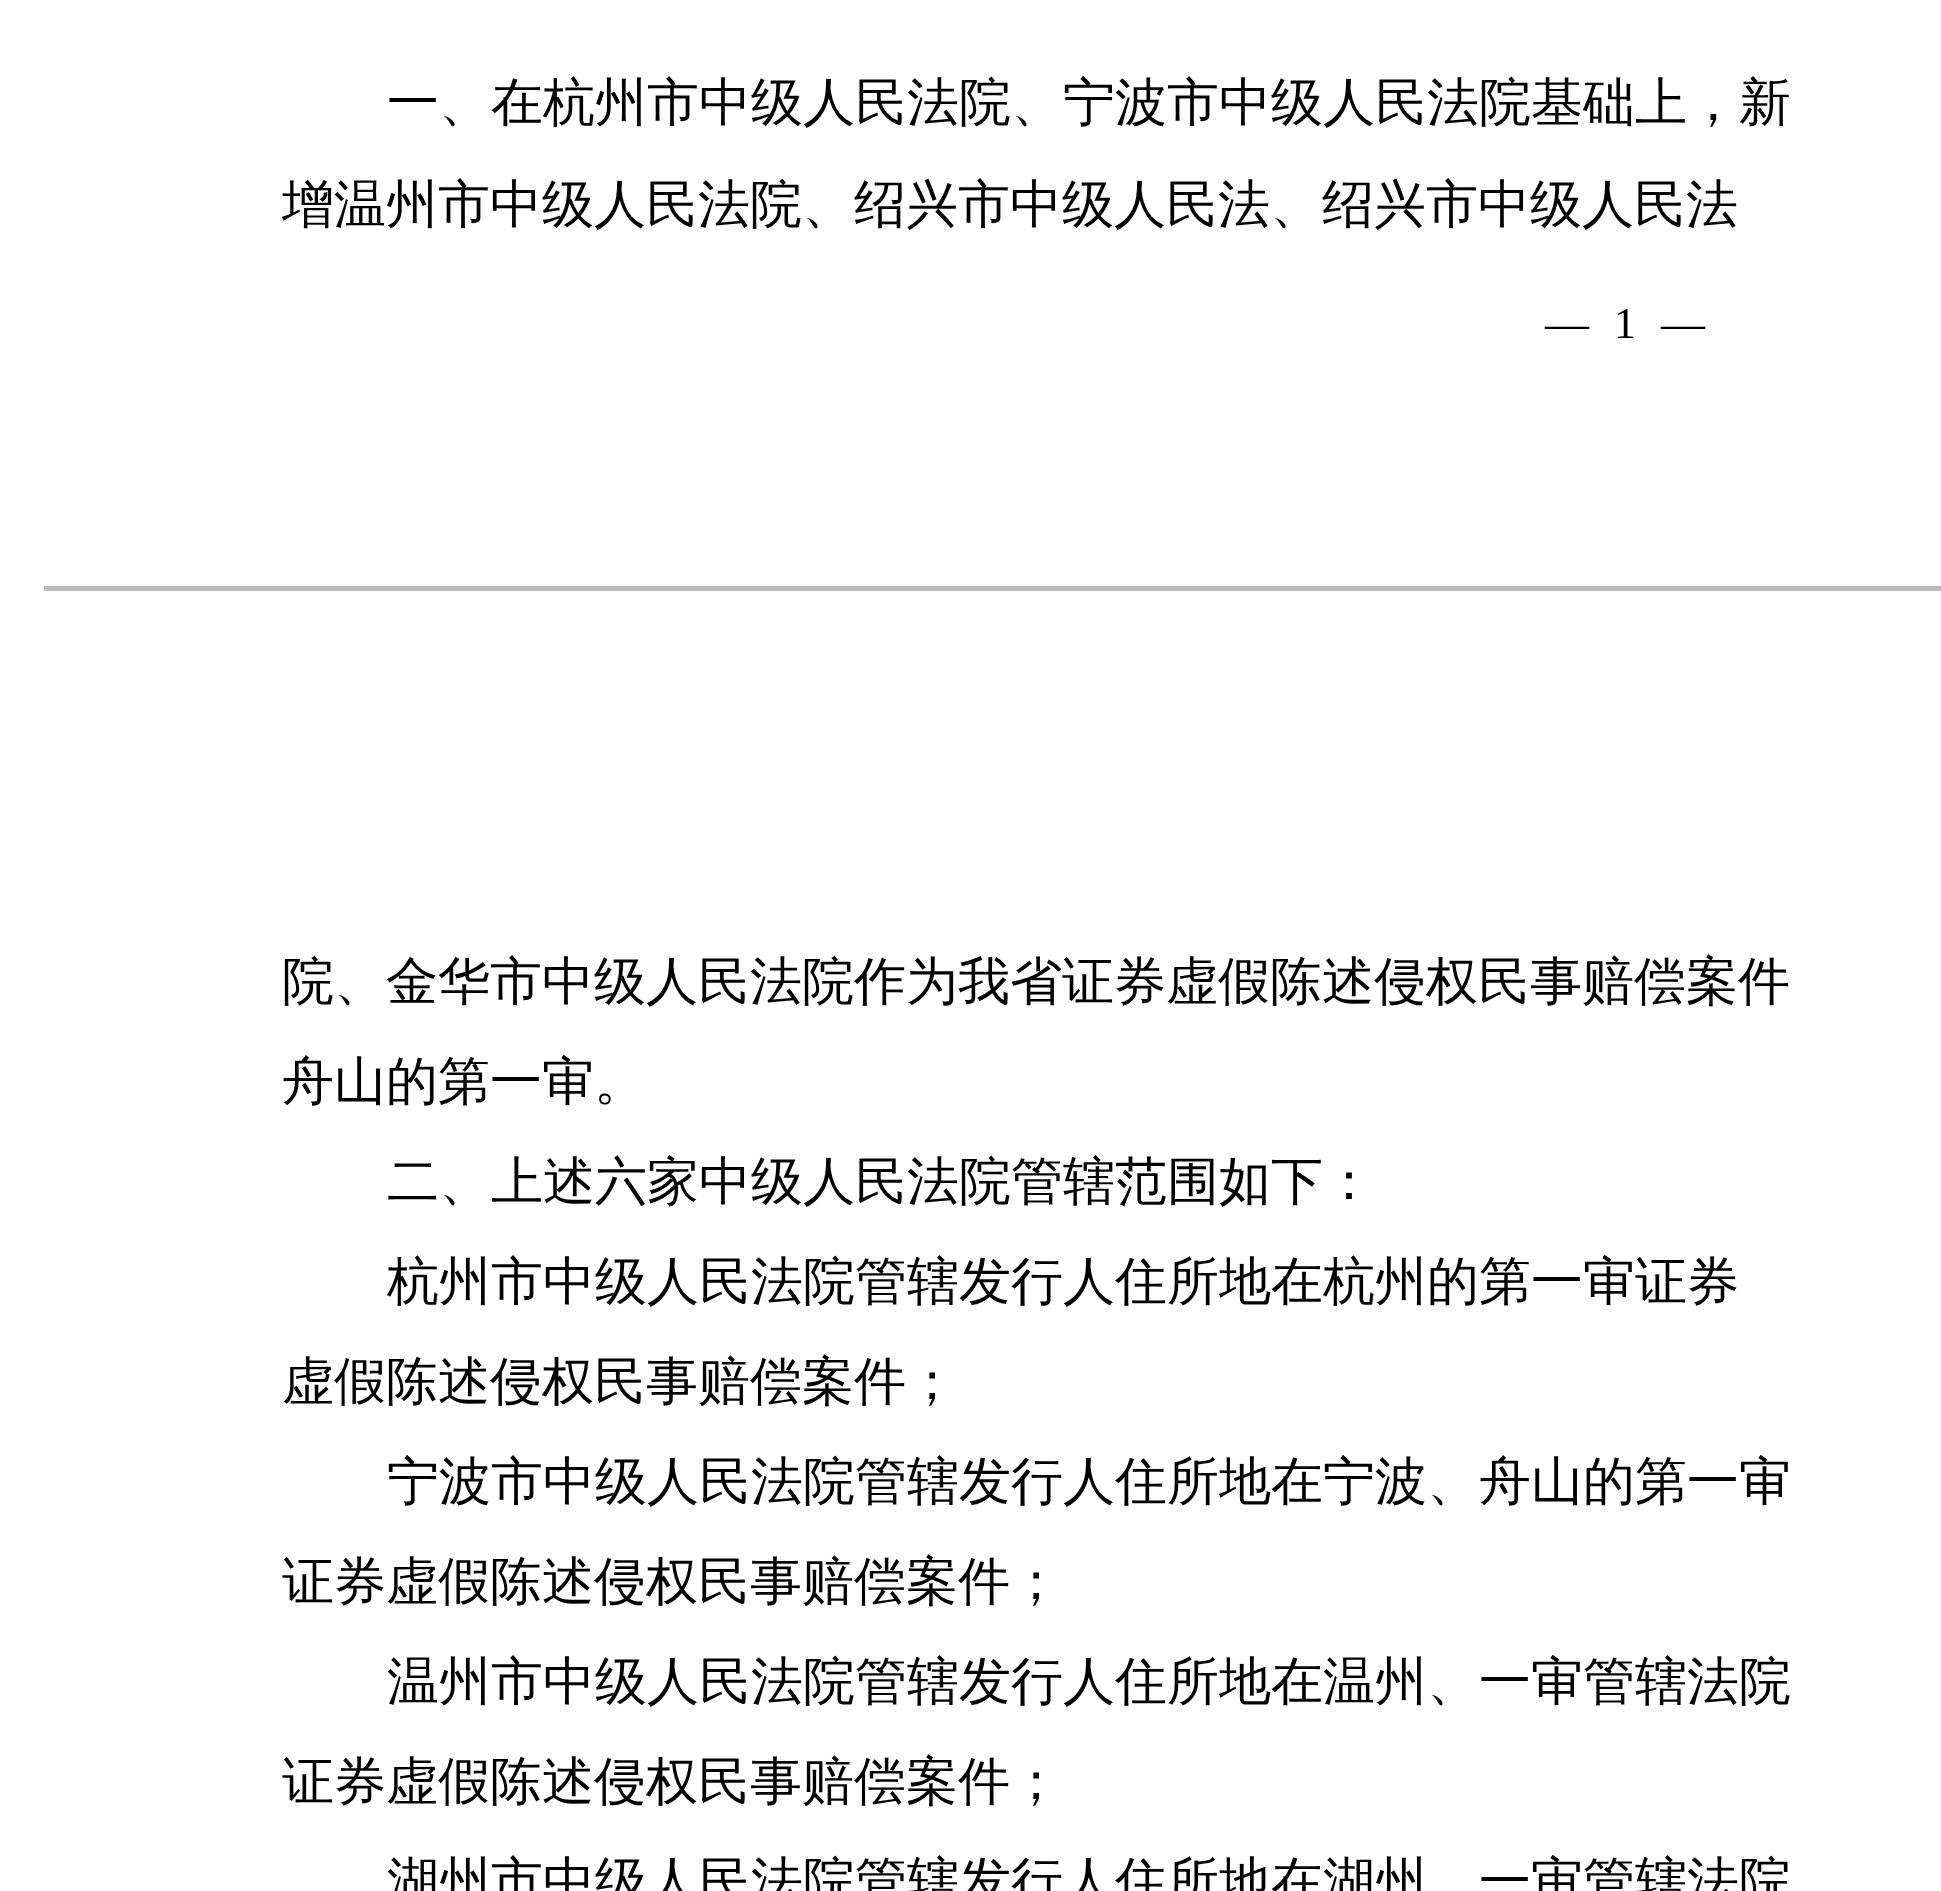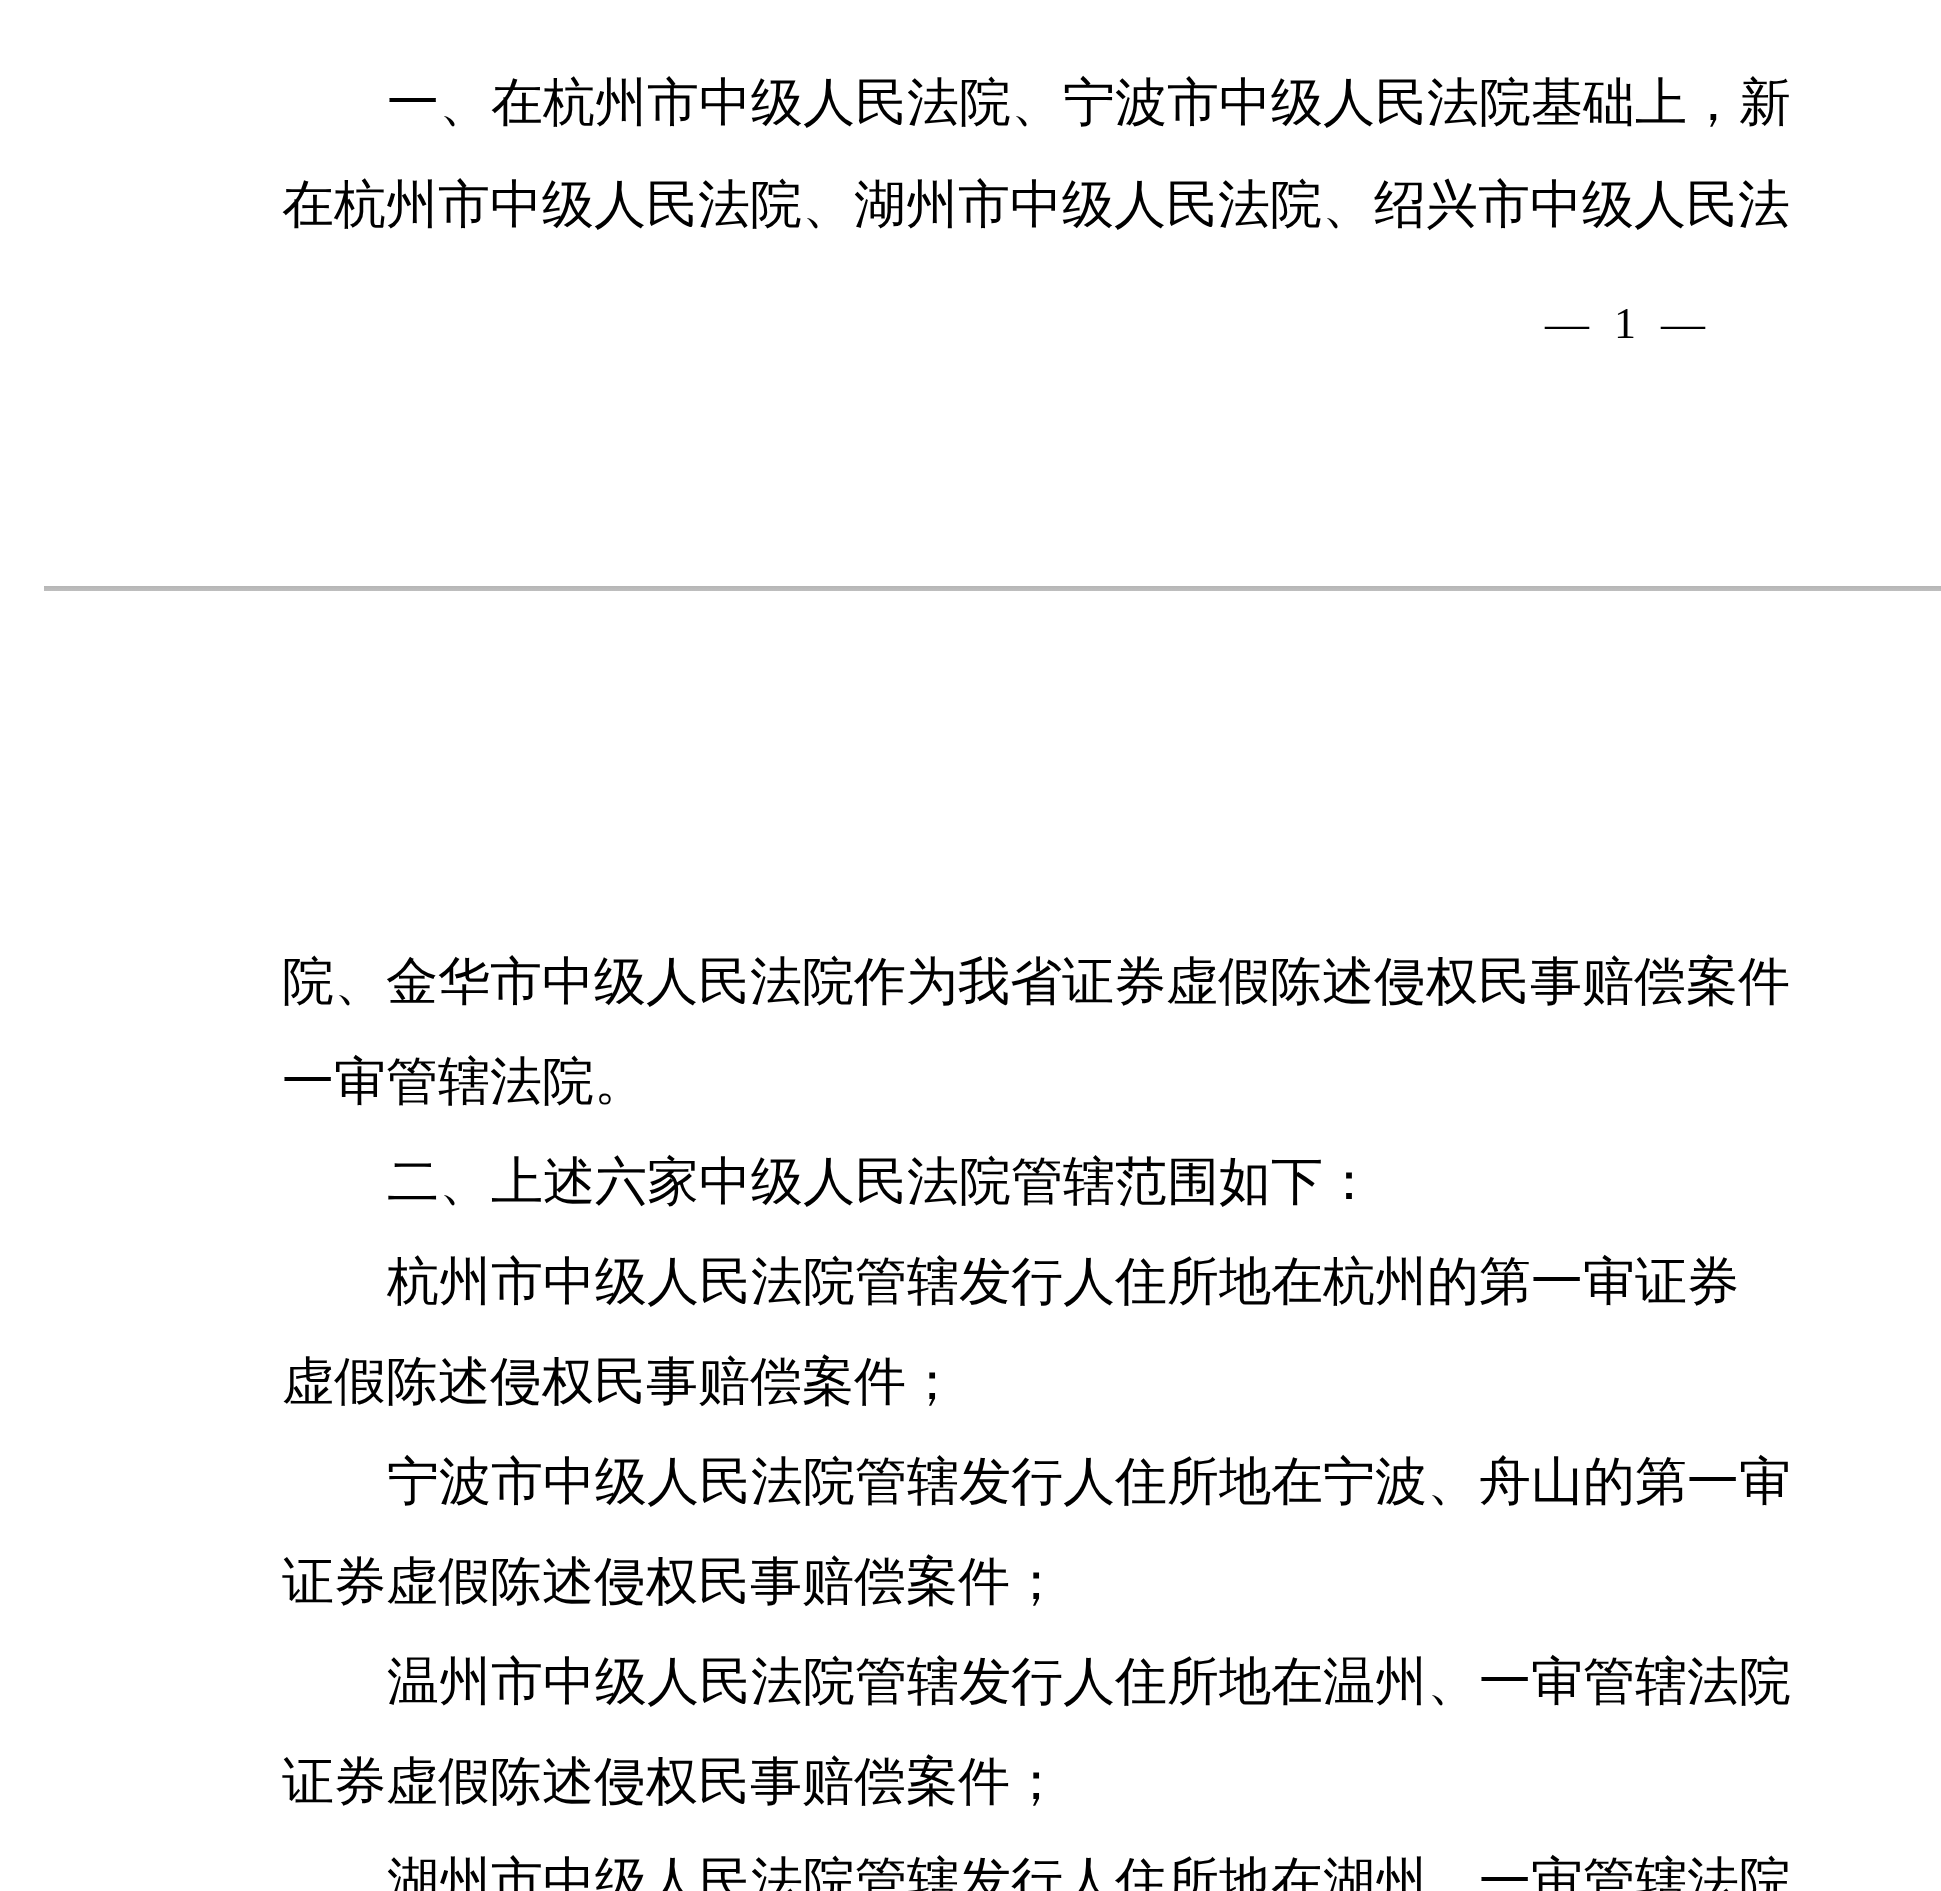--- a/index.html
+++ b/index.html
@@ -54,29 +54,29 @@
       white-space: nowrap;
     }
   </style>
 </head>
 <body>
 
 <div class="viewer">
 
   <section class="page page-1">
     <div class="line indent" style="top:16px">一、在杭州市中级人民法院、宁波市中级人民法院基础上，新</div>
-    <div class="line" style="top:118px">在杭州市中级人民法院、湖州市中级人民法院、绍兴市中级人民法</div>
+    <div class="line" style="top:118px">增温州市中级人民法院、绍兴市中级人民法、绍兴市中级人民法</div>
     <div class="page-number">— 1 —</div>
   </section>
 
   <div class="page-separator"></div>
 
   <section class="page page-2">
     <div class="line" style="top:348px">院、金华市中级人民法院作为我省证券虚假陈述侵权民事赔偿案件</div>
-    <div class="line" style="top:448px">一审管辖法院。</div>
+    <div class="line" style="top:448px">舟山的第一审。</div>
     <div class="line indent" style="top:548px">二、上述六家中级人民法院管辖范围如下：</div>
     <div class="line indent" style="top:648px">杭州市中级人民法院管辖发行人住所地在杭州的第一审证券</div>
     <div class="line indent" style="top:848px">宁波市中级人民法院管辖发行人住所地在宁波、舟山的第一审</div>
     <div class="line" style="top:748px">虚假陈述侵权民事赔偿案件；</div>
     <div class="line" style="top:948px">证券虚假陈述侵权民事赔偿案件；</div>
     <div class="line indent" style="top:1048px">温州市中级人民法院管辖发行人住所地在温州、一审管辖法院</div>
     <div class="line" style="top:1148px">证券虚假陈述侵权民事赔偿案件；</div>
     <div class="line indent" style="top:1248px">湖州市中级人民法院管辖发行人住所地在湖州、一审管辖法院</div>
   </section>
 

